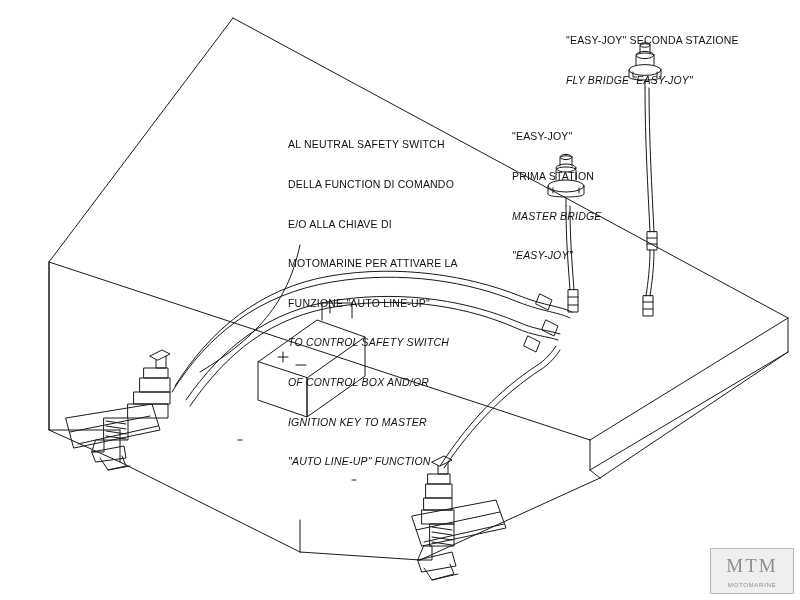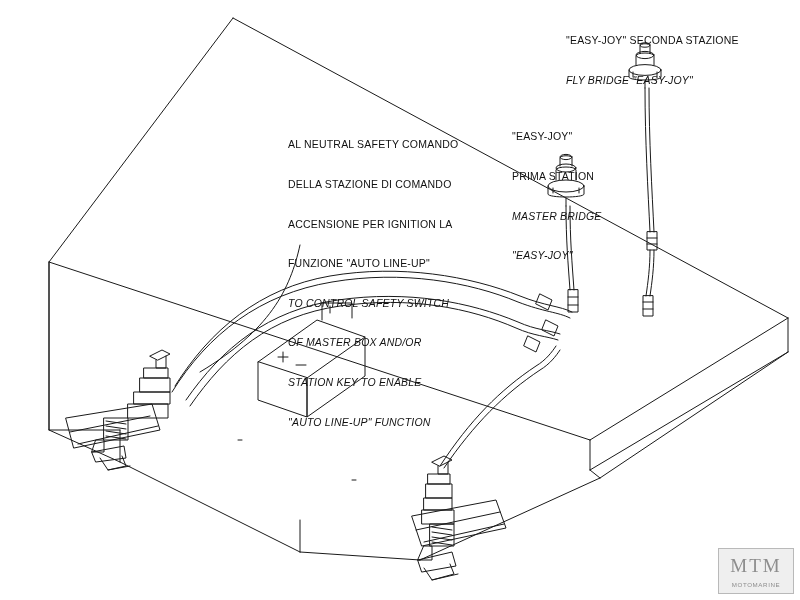--- a/index.html
+++ b/index.html
@@ -47,21 +47,21 @@
     top: 104px;
   }
   #label-neutral-switch {
     left: 288px;
     top: 112px;
   }
   .watermark {
     position: absolute;
     right: 6px;
     bottom: 6px;
-    width: 76px;
+    width: 84px;
     height: 46px;
     border: 1px solid #b9b9b9;
     background: #efefef;
     box-sizing: border-box;
   }
   .watermark .wm-main {
     position: absolute;
     left: 0;
     right: 0;
     top: 6px;
@@ -249,27 +249,28 @@
   </div>
 
   <div class="label" id="label-master-station">
     <div>"EASY-JOY"</div>
     <div>PRIMA STATION</div>
     <div class="it">MASTER BRIDGE</div>
     <div class="it">"EASY-JOY"</div>
   </div>
 
   <div class="label" id="label-neutral-switch">
-    <div>AL NEUTRAL SAFETY COMANDO</div>
-    <div>DELLA STAZIONE DI COMANDO</div>
-    <div>ACCENSIONE PER IGNITION LA</div>
+    <div>AL NEUTRAL SAFETY SWITCH</div>
+    <div>DELLA FUNCTION DI COMANDO</div>
+    <div>E/O ALLA CHIAVE DI</div>
+    <div>MOTOMARINE PER ATTIVARE LA</div>
     <div>FUNZIONE "AUTO LINE-UP"</div>
     <div class="it">TO CONTROL SAFETY SWITCH</div>
-    <div class="it">OF MASTER BOX AND/OR</div>
-    <div class="it">STATION KEY TO ENABLE</div>
+    <div class="it">OF CONTROL BOX AND/OR</div>
+    <div class="it">IGNITION KEY TO MASTER</div>
     <div class="it">"AUTO LINE-UP" FUNCTION</div>
   </div>
 
   <div class="watermark">
     <div class="wm-main">MTM</div>
     <div class="wm-sub">MOTOMARINE</div>
   </div>
 
 </div>
 

